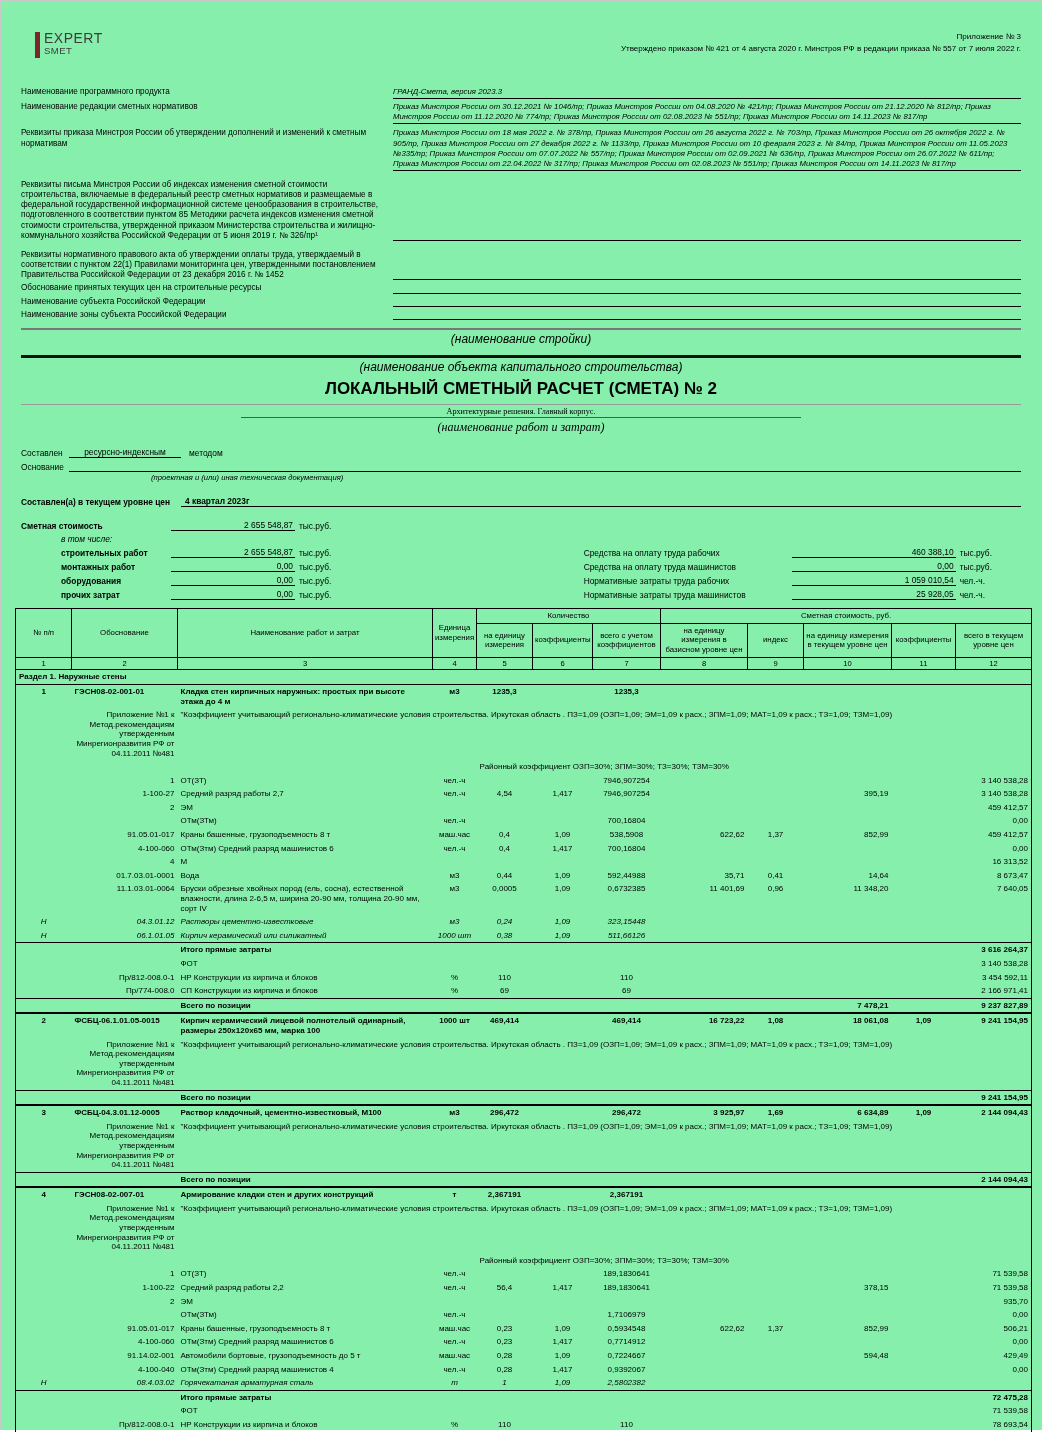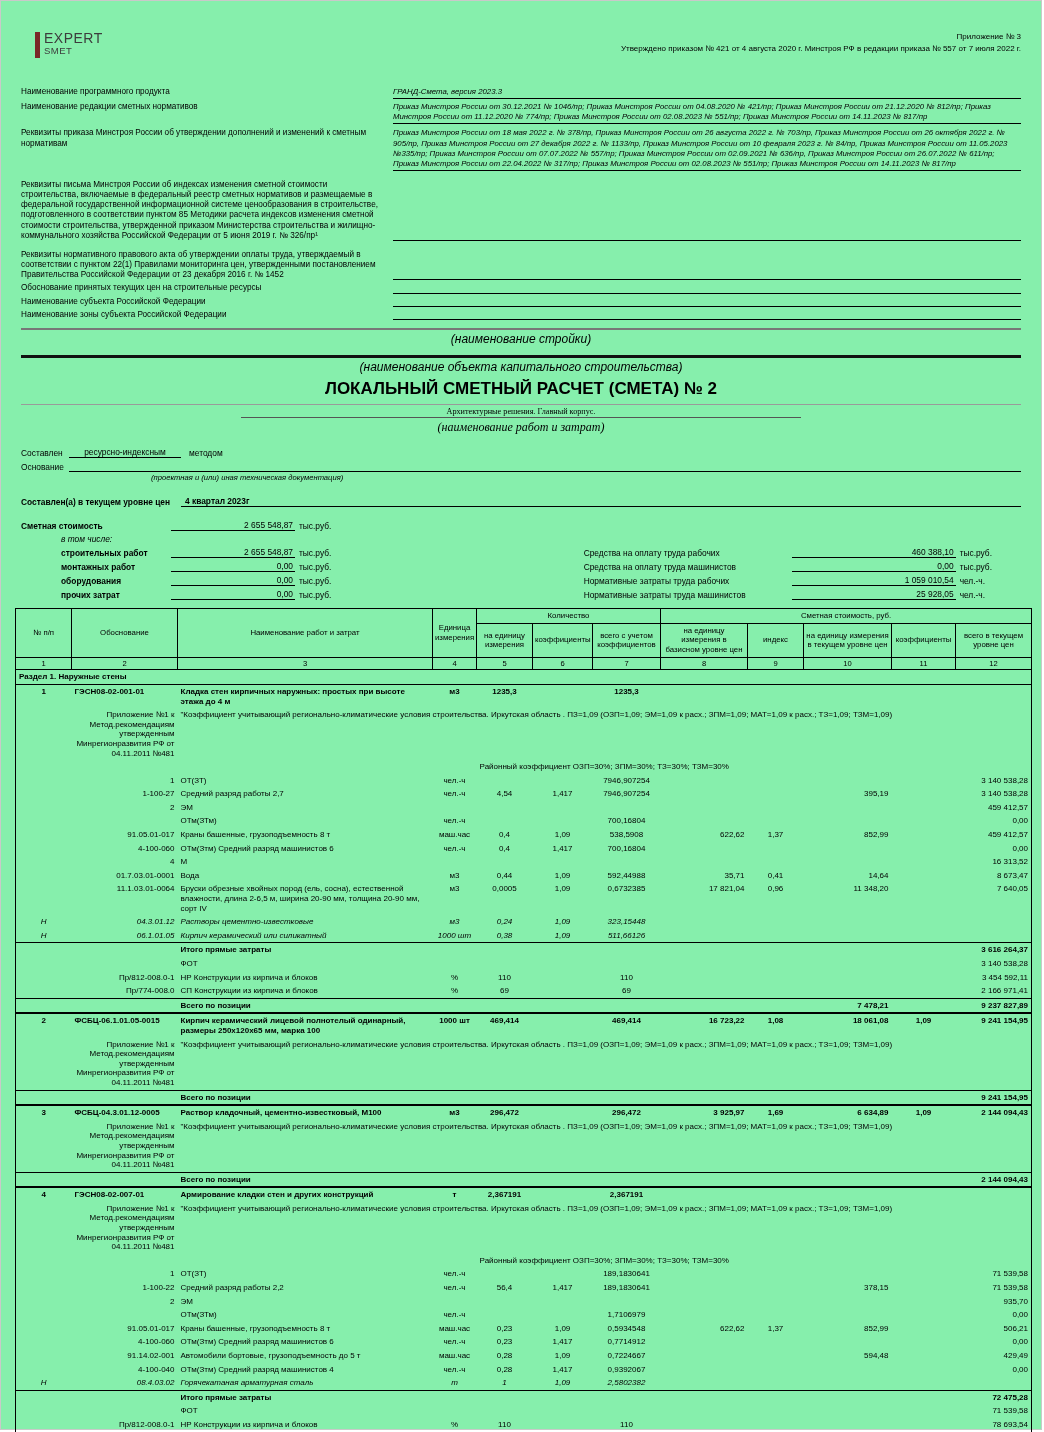--- a/index.html
+++ b/index.html
@@ -429,21 +429,21 @@
             <td class="a-r">8 673,47</td>
           </tr>
           <tr class="r-res">
             <td class="a-c"></td>
             <td class="a-r">11.1.03.01-0064</td>
             <td class="a-l">Бруски обрезные хвойных пород (ель, сосна), естественной влажности, длина 2-6,5 м, ширина 20-90 мм, толщина 20-90 мм, сорт IV</td>
             <td class="a-c">м3</td>
             <td class="a-c">0,0005</td>
             <td class="a-c">1,09</td>
             <td class="a-c">0,6732385</td>
-            <td class="a-r">17 821,04</td>
+            <td class="a-r">11 401,69</td>
             <td class="a-c">0,96</td>
             <td class="a-r">11 348,20</td>
             <td class="a-c"></td>
             <td class="a-r">7 640,05</td>
           </tr>
           <tr class="r-resi">
             <td class="a-c">Н</td>
             <td class="a-r">04.3.01.12</td>
             <td class="a-l">Растворы цементно-известковые</td>
             <td class="a-c">м3</td>

